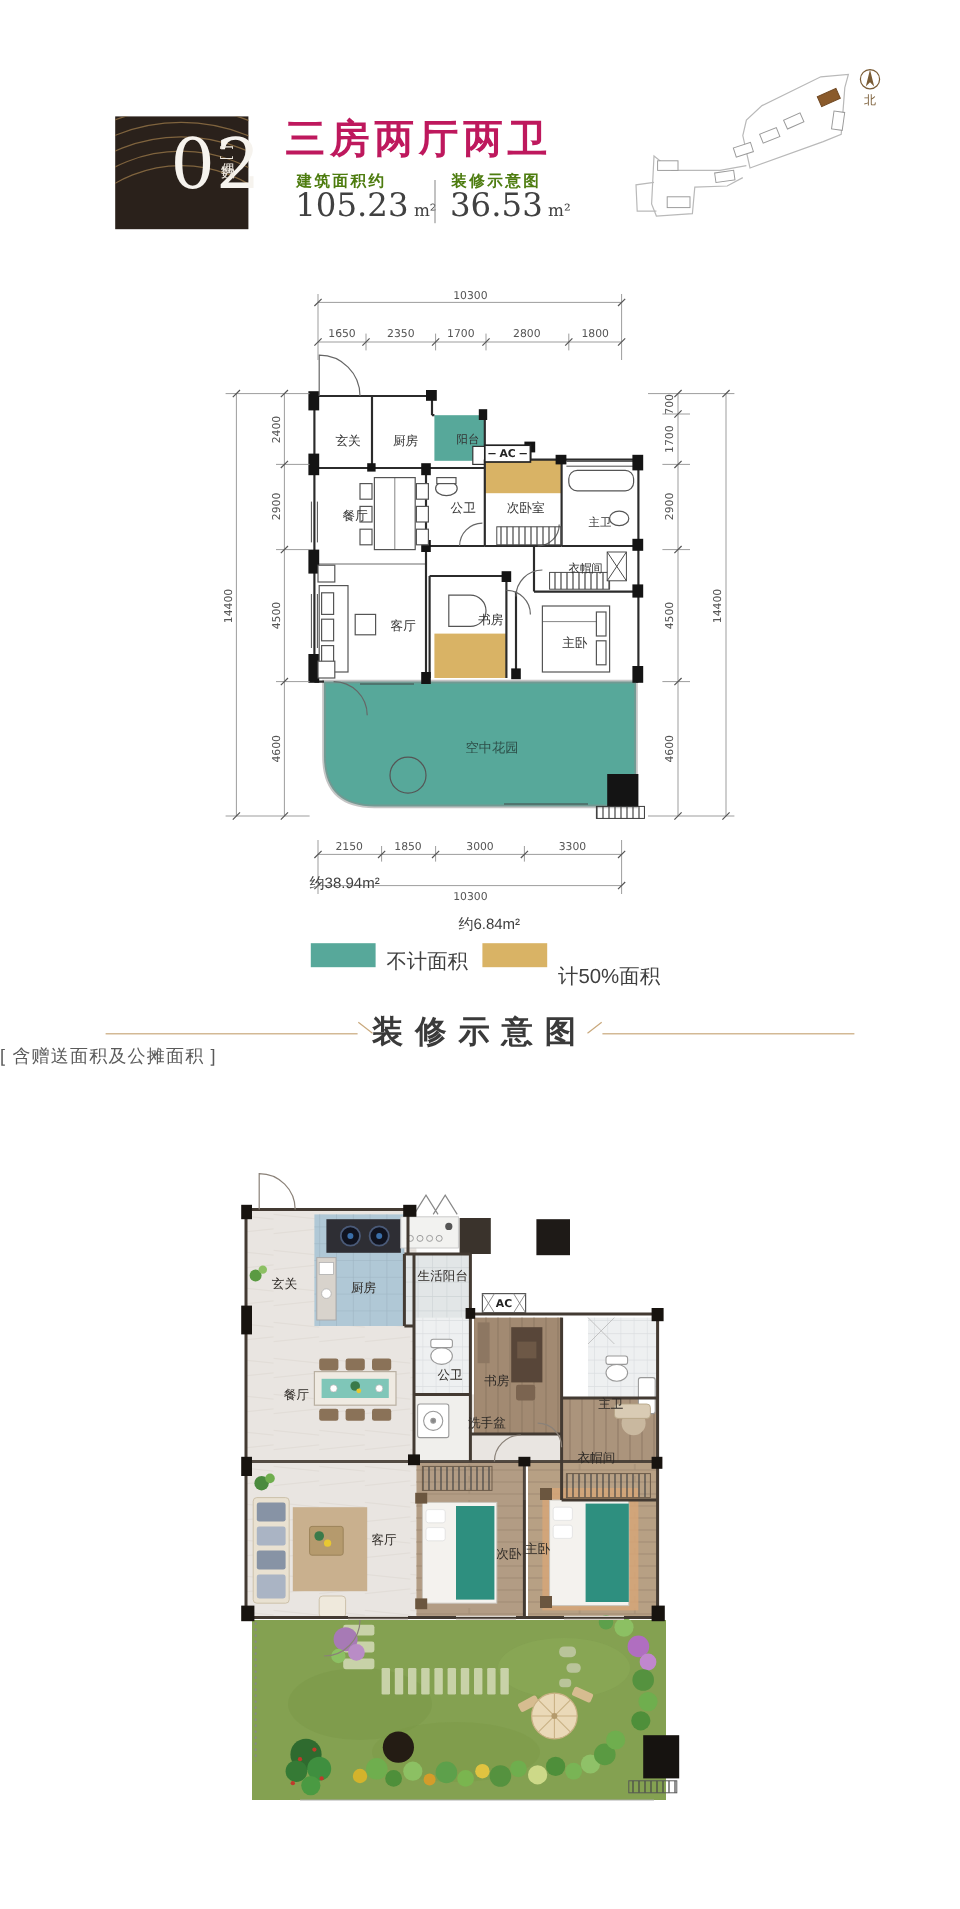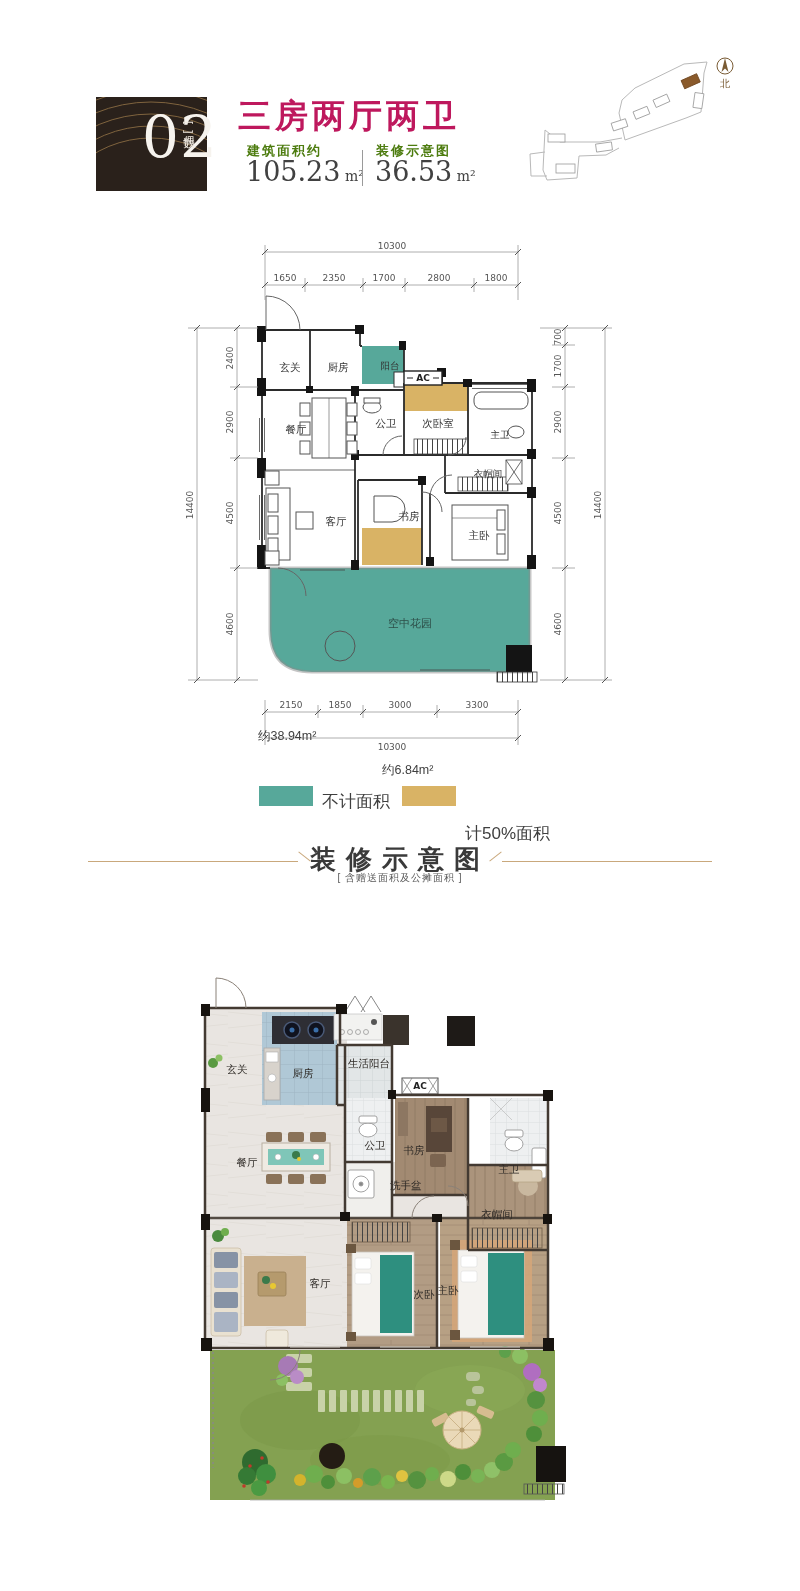--- a/index.html
+++ b/index.html
@@ -17,21 +17,21 @@
   .area-value{font-family:"DejaVu Serif",serif;font-size:27px;color:#414141;}
   .area-unit{font-family:"DejaVu Serif",serif;font-size:14px;color:#404040;}
   .vsep{left:362px;top:150px;width:1px;height:36px;background:#9a9a9a;}
   
   .lg-area{font-size:12.5px;color:#3f3f3f;}
   .lg-label{font-size:17px;color:#3f3f3f;}
   .swatch{width:54px;height:20px;}
   
   .div-title{left:0;top:842px;width:800px;text-align:center;font-size:26px;font-weight:600;
              color:#3a3a3a;letter-spacing:10px;}
-  .div-sub{left:0;top:871px;width:800px;text-align:center;font-size:10px;color:#5a5a5a;letter-spacing:1px;}
+  .div-sub{left:0;top:871px;width:800px;font-size:15px;color:#5a5a5a;letter-spacing:1px;}
   .hline{height:1px;background:#c9a87c;}
   .tick{width:15px;height:1px;background:#c9a87c;}
   
   .dim{font:9px "DejaVu Sans",sans-serif;fill:#555;}
   .room{font:10.5px "Liberation Sans",sans-serif;fill:#333;}
   .rooms{font:9.5px "Liberation Sans",sans-serif;fill:#333;}
   .garden-lbl{font:11px "Liberation Sans",sans-serif;fill:#2d4f49;}
   .rlabel{font:10.5px "Liberation Sans",sans-serif;fill:#2e2a26;}
   .ac-t{font:bold 9px "DejaVu Sans",sans-serif;fill:#222;}
   .north{font:10px "Liberation Sans",sans-serif;fill:#7a5c35;}
@@ -531,21 +531,21 @@
   <div class="abs" style="left:375px;top:156px;">
     <span class="area-value">36.53</span>
     <span class="area-unit">m²</span>
   </div>
 
   <div class="abs lg-area" style="left:258px;top:728px;">约38.94m²</div>
   <div class="abs swatch" style="left:259px;top:786px;background:#57a89a;"></div>
   <div class="abs lg-label" style="left:322px;top:790px;">不计面积</div>
   <div class="abs lg-area" style="left:382px;top:762px;">约6.84m²</div>
   <div class="abs swatch" style="left:402px;top:786px;background:#d9b365;"></div>
-  <div class="abs lg-label" style="left:465px;top:802px;margin-top:20px;">计50%面积</div>
+  <div class="abs lg-label" style="left:465px;top:802px;">计50%面积</div>
 
   <div class="abs hline" style="left:88px;top:861px;width:210px;"></div>
   <div class="abs tick" style="left:297px;top:856px;transform:rotate(38deg);"></div>
   <div class="abs div-title">装修示意图</div>
   <div class="abs div-sub">[ 含赠送面积及公摊面积 ]</div>
   <div class="abs tick" style="left:488px;top:856px;transform:rotate(-38deg);"></div>
   <div class="abs hline" style="left:502px;top:861px;width:210px;"></div>
 
 </div>
 

